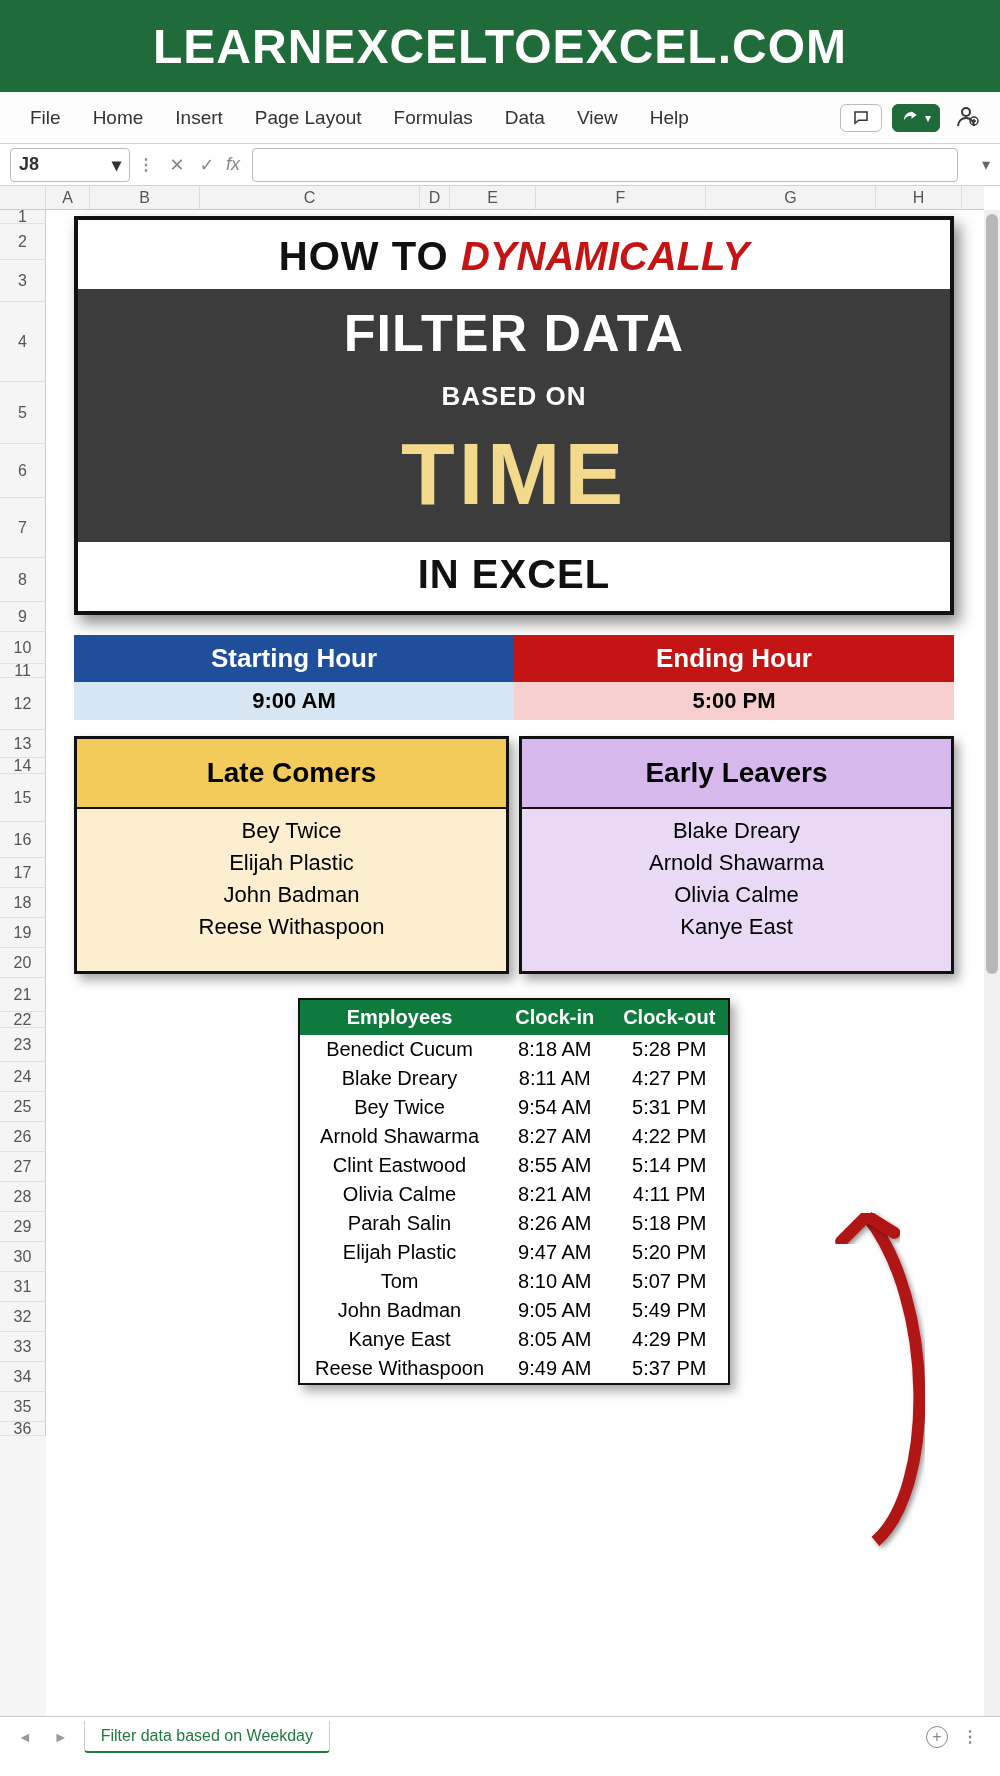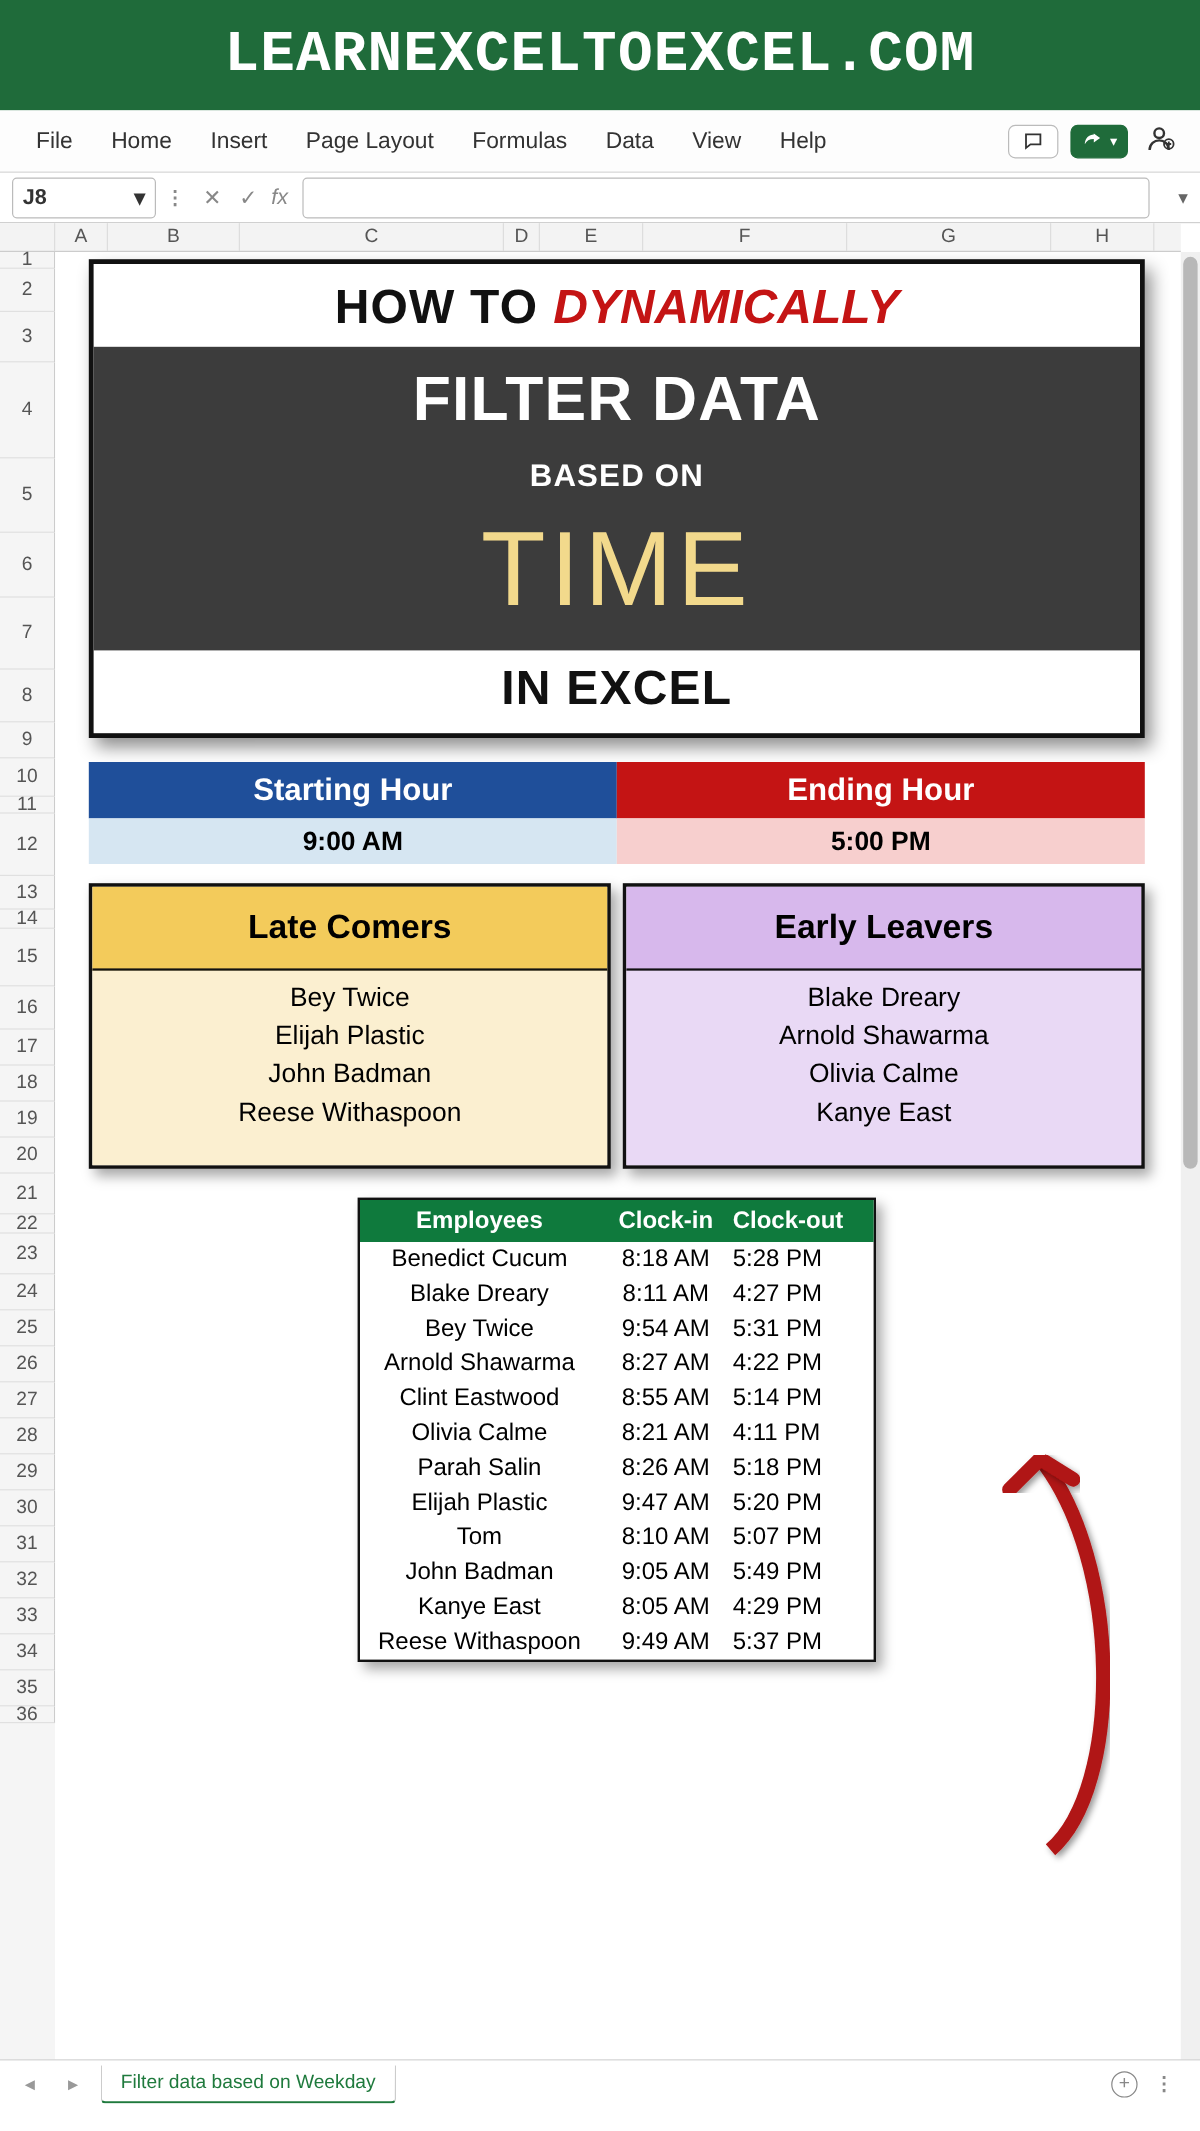--- a/index.html
+++ b/index.html
@@ -9,21 +9,20 @@
     width: 1000px;
     height: 1776px;
     overflow: hidden;
   }
   .banner {
     background: #1f6b3a;
     height: 92px;
     display: flex;
     align-items: center;
     justify-content: center;
-    font-family: Liberation Mono, monospace;
   }
   .banner-text {
     color: #fff;
     font-size: 48px;
     font-weight: 900;
     letter-spacing: 1px;
   }
   .ribbon {
     height: 52px;
     display: flex;
@@ -102,21 +101,21 @@
     border: 4px solid #111;
     background:#fff;
     box-shadow: 6px 8px 14px rgba(0,0,0,.45);
   }
   .tc-row1 { text-align:center; padding: 14px 0 10px; }
   .tc-howto { font-size:40px; font-weight:900; letter-spacing:1px; color:#111; display:inline; }
   .tc-dyn { font-size:40px; font-weight:900; font-style:italic; color:#c41414; display:inline; margin-left:8px;}
   .tc-mid { background:#3c3c3c; text-align:center; padding: 14px 0 24px; }
   .tc-filter { color:#fff; font-size:52px; font-weight:900; letter-spacing:1px; }
   .tc-based { color:#fff; font-size:26px; font-weight:900; margin:18px 0 18px; letter-spacing:1px;}
-  .tc-time { color:#f2d98c; font-size:88px; font-weight:400; letter-spacing:4px; line-height:1;}
+  .tc-time { color:#f2d98c; font-size:88px; font-weight:700; letter-spacing:4px; line-height:1;}
   .tc-bot { text-align:center; padding: 10px 0 14px; }
   .tc-inexcel { font-size:40px; font-weight:900; color:#111; letter-spacing:1px;}
 
   .hours { display:flex; margin-top:20px; }
   .hcol { flex:1; }
   .hcol .hhdr { color:#fff; font-size:26px; font-weight:800; text-align:center; padding:8px 0;}
   .hcol .hval { font-size:22px; font-weight:800; text-align:center; padding:6px 0;}
   .hstart .hhdr{ background:#1f4f9a;}
   .hstart .hval{ background:#d6e6f2;}
   .hend .hhdr{ background:#c41414;}
@@ -130,21 +129,21 @@
   .glate .ghdr { background:#f3cb5b;}
   .glate .gbody { background:#fbefd0;}
   .gearly .ghdr { background:#d7b8ec;}
   .gearly .gbody { background:#e9d9f5;}
 
   .etable { margin: 24px auto 0; width: 432px; border:2px solid #111; box-shadow: 5px 6px 10px rgba(0,0,0,.35); font-size:20px;}
   .etable .ethdr { background:#0f7a3d; color:#fff; display:flex; font-weight:800; padding:6px 0;}
   .etable .erow { display:flex; padding:3px 0;}
   .ecell-emp { width: 200px; text-align:center;}
   .ecell-in { width: 112px; text-align:center;}
-  .ecell-out { width: 118px; }
+  .ecell-out { width: 118px; text-align:center;}
 
   .arrow { position:absolute; right:40px; top:950px; width:120px; height:420px; pointer-events:none;}
 
   .tabbar {
     height: 40px; border-top:1px solid #ccc;
     display:flex; align-items:center; padding:0 12px;
     font-size:16px; color:#666; gap:10px;
   }
   .sheet-tab {
     padding:6px 16px; color:#1f7a3d; font-weight:400;

